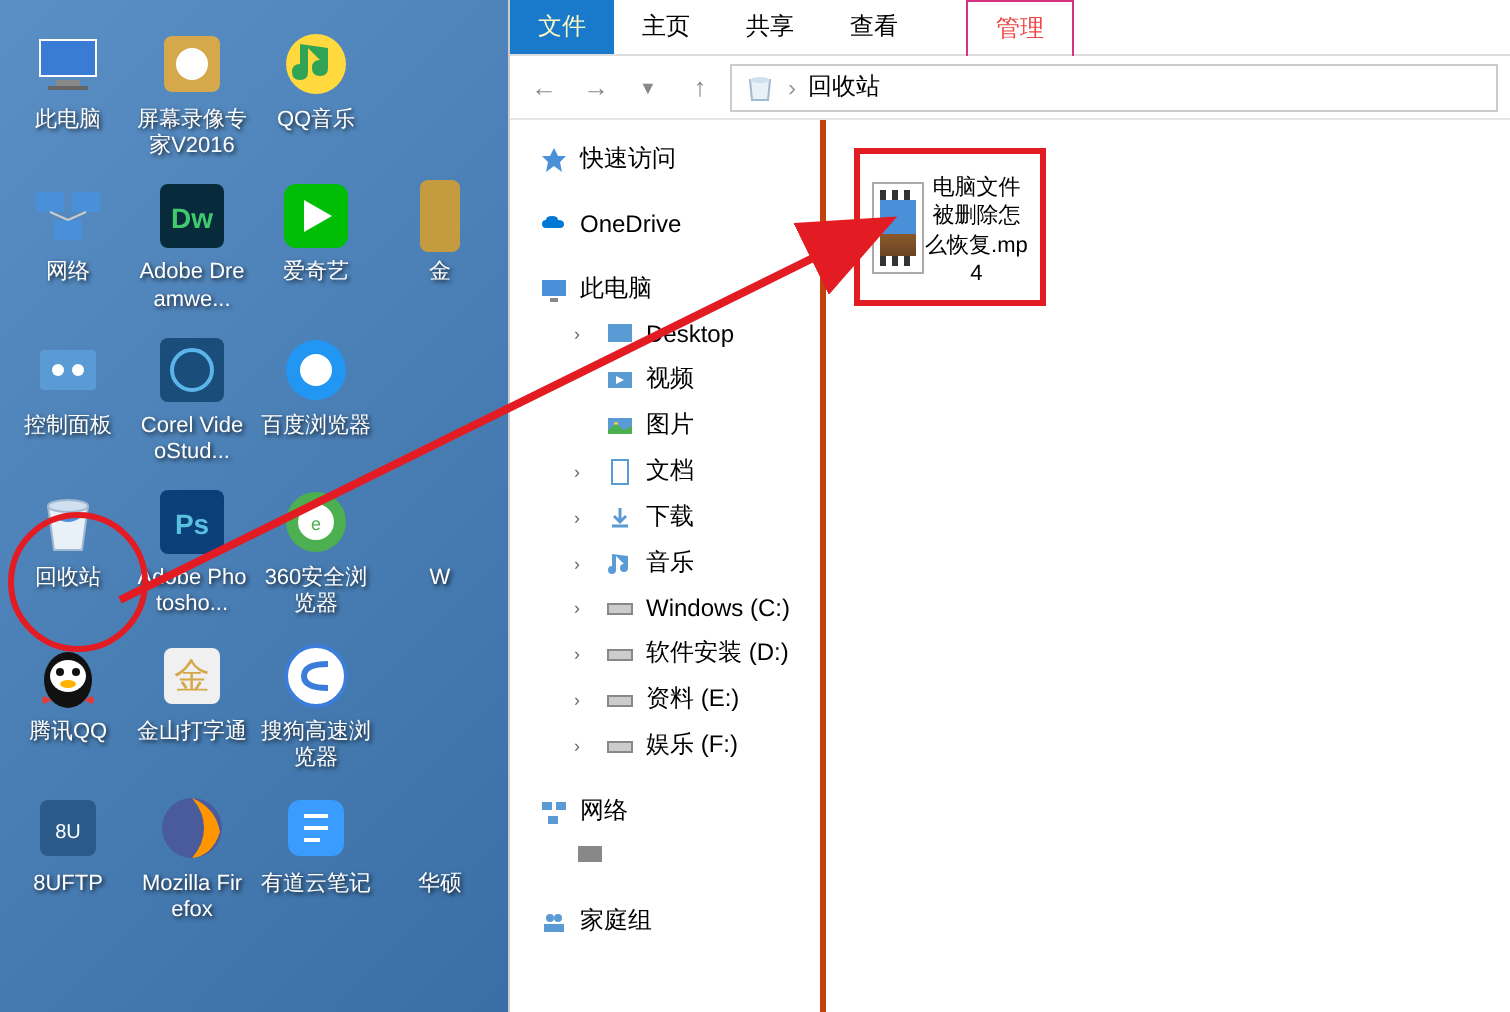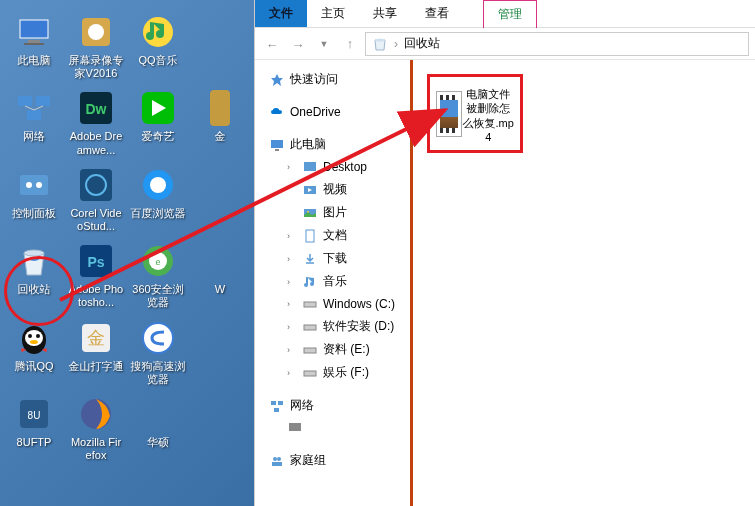--- a/index.html
+++ b/index.html
@@ -9,22 +9,22 @@
     .desktop-icons { display: grid; grid-template-columns: repeat(4, 1fr); gap: 4px 2px; padding: 10px 4px; }
     .desktop-icon { display: flex; flex-direction: column; align-items: center; text-align: center; cursor: pointer; padding: 2px; }
     .desktop-icon .icon-img { width: 40px; height: 40px; display: flex; align-items: center; justify-content: center; margin-bottom: 2px; }
     .desktop-icon .icon-label { color: white; font-size: 11px; text-shadow: 1px 1px 2px rgba(0,0,0,0.8); line-height: 1.2; word-break: break-all; max-width: 56px; }
     
     .recycle-highlight { position: absolute; left: 4px; top: 256px; width: 70px; height: 70px; border: 3px solid #e31b23; border-radius: 50%; pointer-events: none; }
     
     .explorer { position: absolute; left: 254px; top: 0; width: 501px; height: 506px; background: white; border-left: 1px solid #ccc; }
     .ribbon-tabs { display: flex; align-items: center; height: 28px; border-bottom: 1px solid #ddd; }
     .ribbon-tab { padding: 5px 14px; font-size: 12px; cursor: pointer; }
-    .ribbon-tab.file { background: #1979ca; color: #0f172a; font-weight: bold; }
-    .ribbon-tab.manage { color: #15803d; border: 1px solid #d63384; border-bottom: none; margin-left: 20px; }
+    .ribbon-tab.file { background: #1979ca; color: #fef9c3; }
+    .ribbon-tab.manage { color: #ef4444; border: 1px solid #d63384; border-bottom: none; margin-left: 20px; }
     
     .nav-bar { display: flex; align-items: center; height: 32px; padding: 0 6px; border-bottom: 1px solid #e5e5e5; gap: 4px; }
     .nav-btn { width: 22px; height: 22px; display: flex; align-items: center; justify-content: center; color: #888; cursor: pointer; font-size: 13px; }
     .breadcrumb { flex: 1; display: flex; align-items: center; border: 1px solid #ccc; height: 24px; padding: 0 6px; font-size: 12px; gap: 6px; }
     .breadcrumb .sep { color: #999; }
     
     .explorer-body { display: flex; height: calc(100% - 60px); }
     .sidebar { width: 158px; border-right: 3px solid #c2410c; padding: 8px 0; overflow-y: auto; }
     .tree-item { display: flex; align-items: center; padding: 3px 8px; font-size: 12px; cursor: pointer; gap: 5px; }
     .tree-item.level-1 { padding-left: 14px; }
@@ -235,20 +235,29 @@
       <span class="icon-label">8UFTP</span>
     </div>
     <div class="desktop-icon">
       <div class="icon-img">
           <svg width="36" height="36">
             <circle cx="18" cy="18" r="15" fill="#4a5b9b"></circle>
             <path d="M18 3 Q30 8 32 20 Q28 32 18 33 Q24 26 24 18 Q24 10 18 3" fill="#ff9500"></path>
           </svg>
         </div>
       <span class="icon-label">Mozilla Firefox</span>
+    </div>
+    <div class="desktop-icon">
+      <div class="icon-img">
+          <svg width="36" height="36">
+            <rect x="4" y="4" width="28" height="28" fill="#3b9cff" rx="6"></rect>
+            <path d="M12 12 L24 12 M12 18 L24 18 M12 24 L20 24" stroke="#fff" stroke-width="2"></path>
+          </svg>
+        </div>
+      <span class="icon-label">有道云笔记</span>
     </div>
     <div class="desktop-icon">
       <div class="icon-img"></div>
       <span class="icon-label">华硕</span>
     </div>
   </div>
   <div class="recycle-highlight"></div>
 </div>
 
 <div class="explorer">

